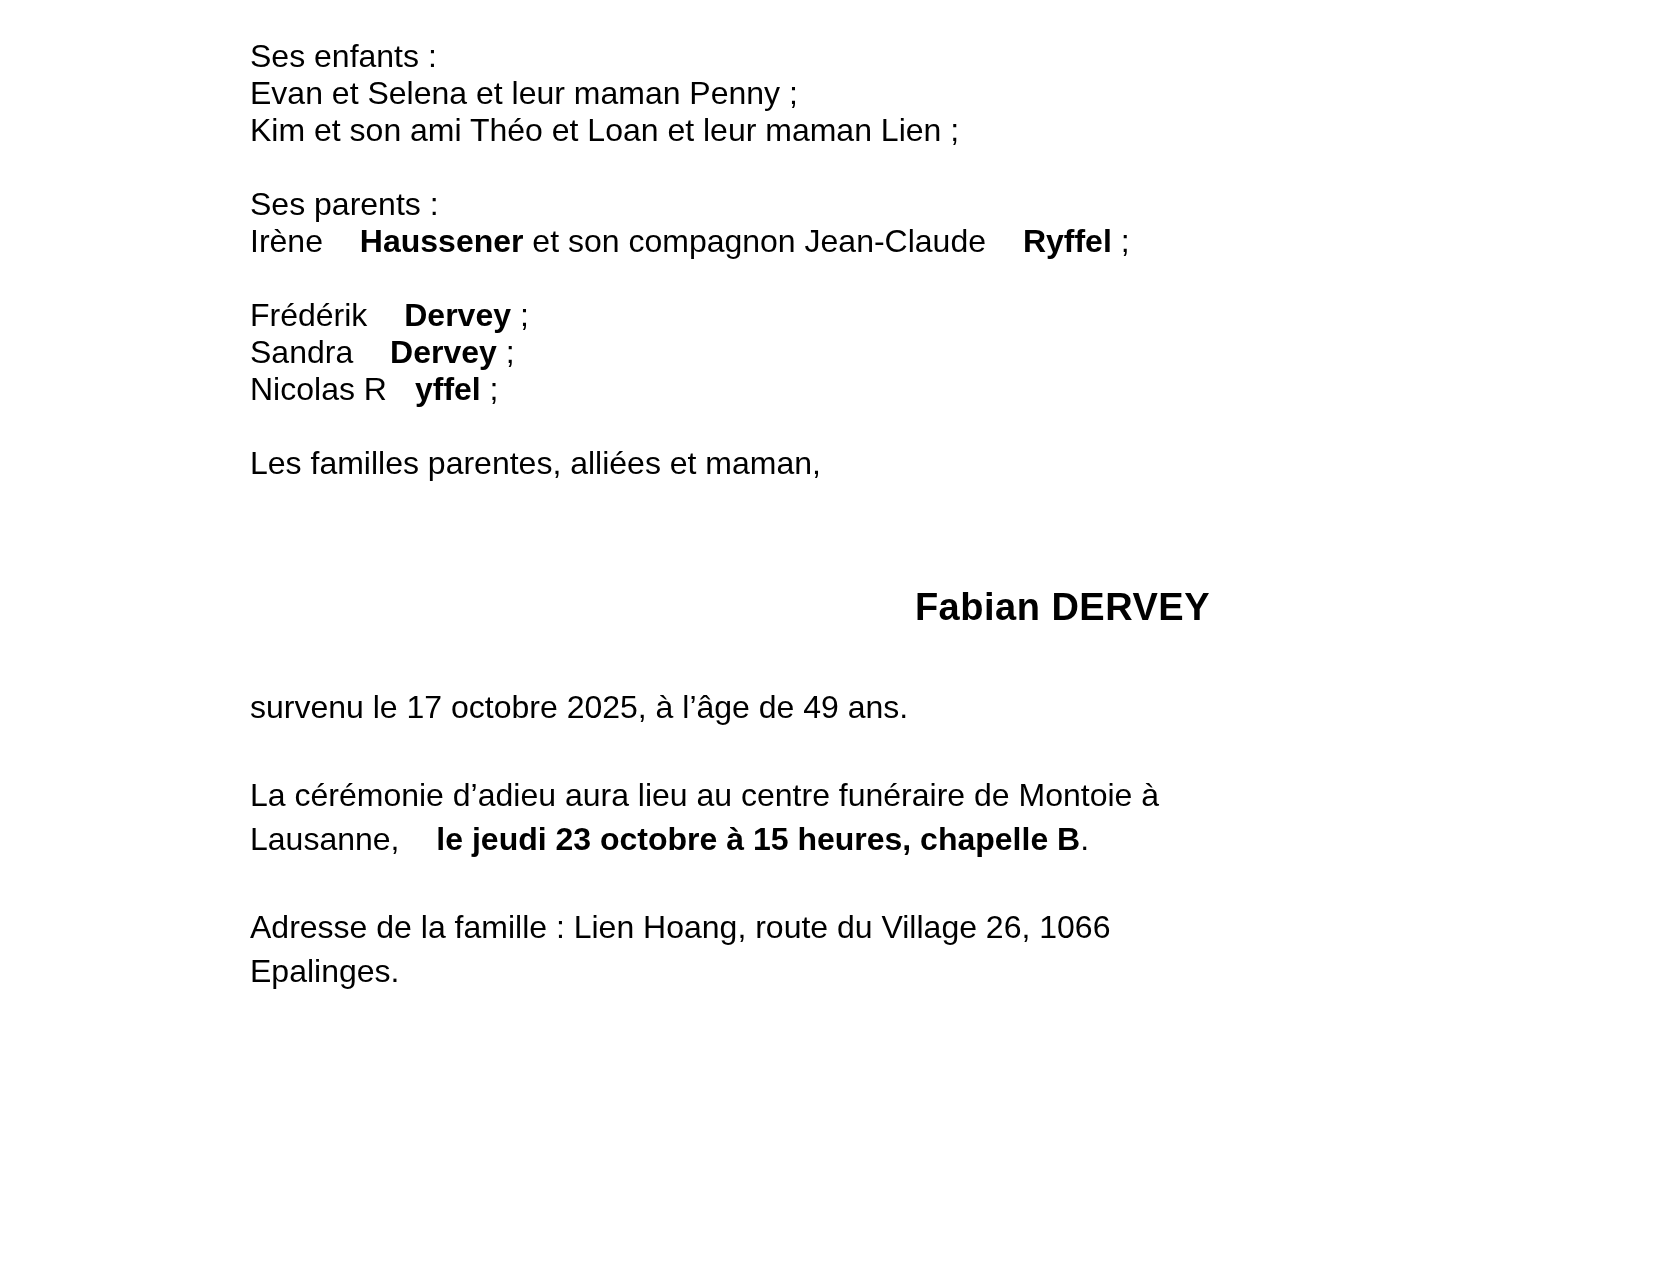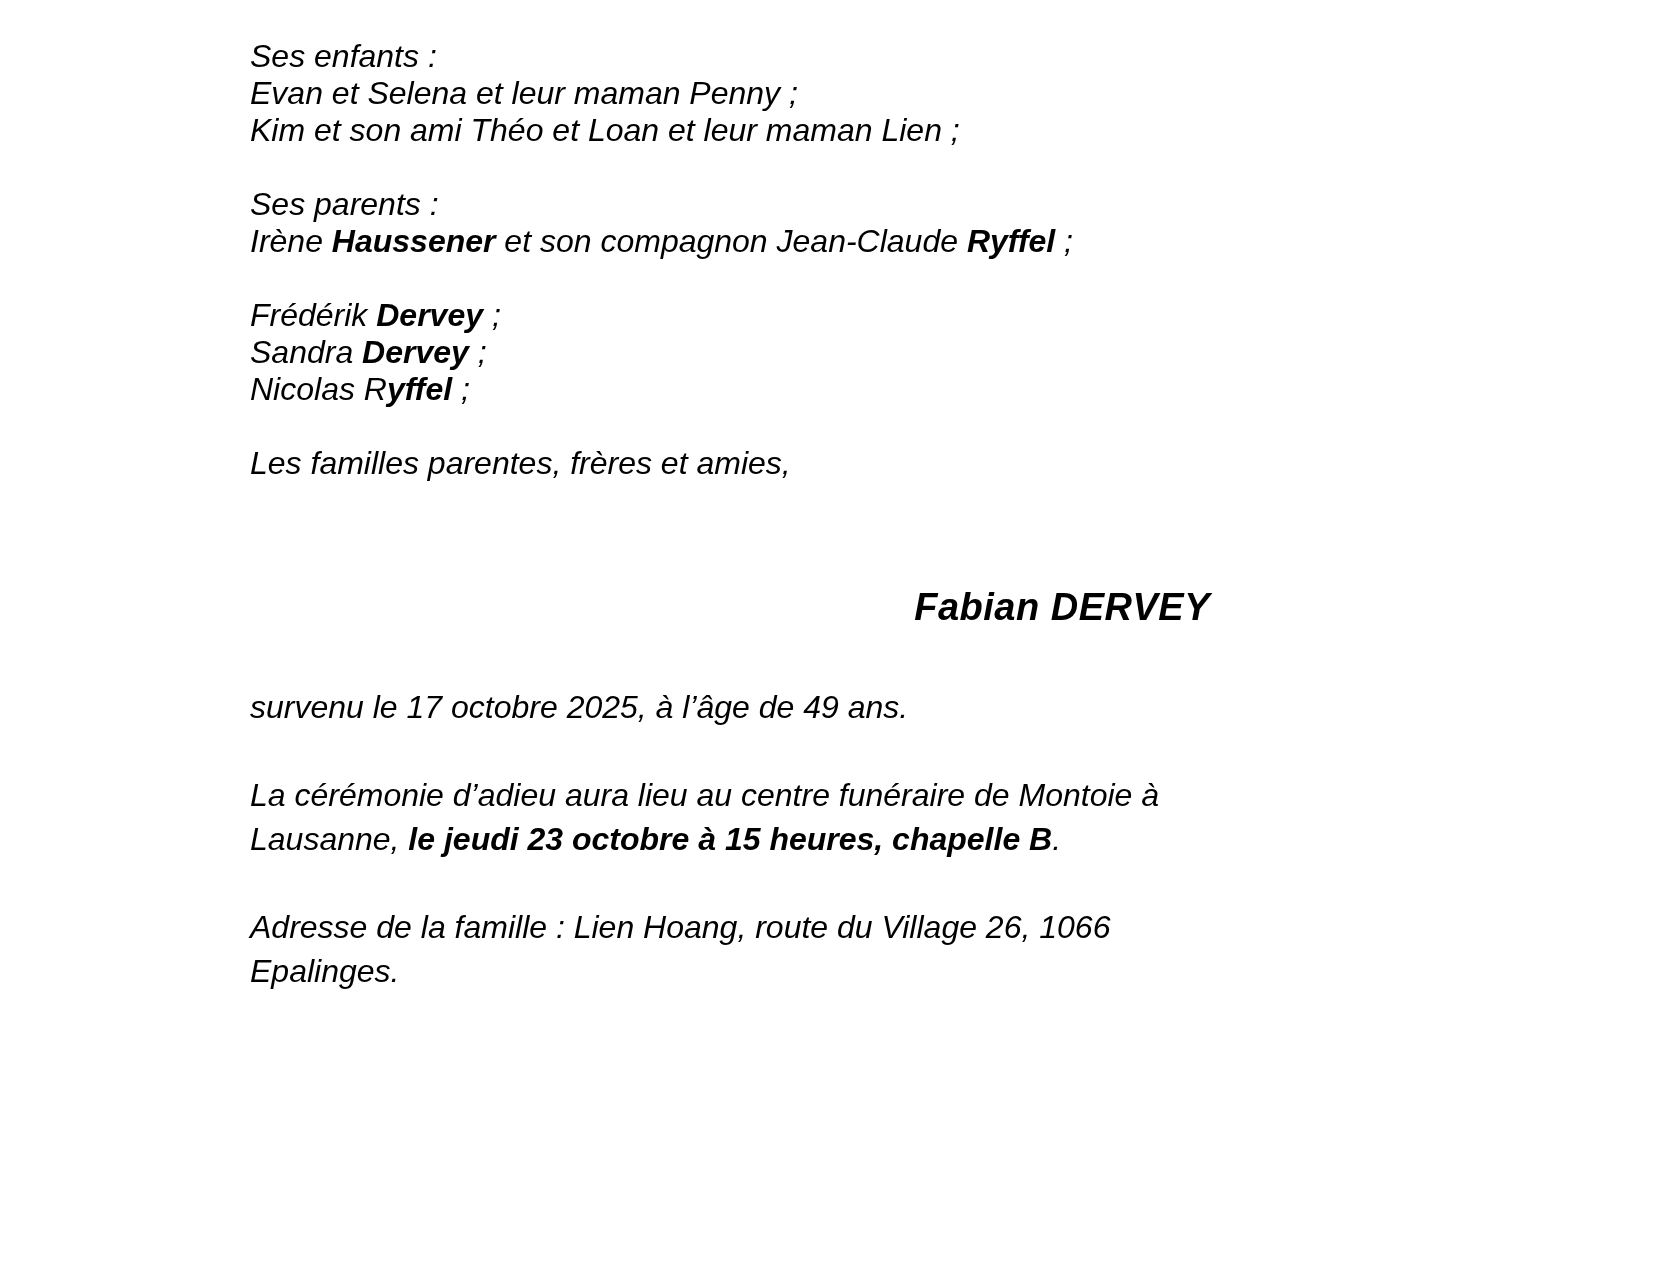--- a/index.html
+++ b/index.html
@@ -19,27 +19,27 @@
   .content {
     position: absolute;
     left: 250px;
     top: 38px;
     width: 960px;
   }
   .section {
     font-size: 32px;
     line-height: 37px;
     margin-top: 37px;
-    font-style: italic;
   }
   .line {
     white-space: nowrap;
   }
   .b {
     font-weight: 700;
+    margin-left: 28px;
   }
   [data-name="section-children"] {
     margin-top: 0;
   }
   [data-name="section-title"] {
     font-size: 38px;
     line-height: 48px;
     font-weight: 700;
     text-align: right;
     margin-top: 101px;
@@ -71,21 +71,21 @@
       <div class="section" data-name="section-parents">
         <div class="line" data-name="parents-text-line"><span data-name="text-segment">Ses parents :</span></div>
         <div class="line" data-name="parents-text-line"><span data-name="text-segment">Irène </span><span class="b" data-name="bold-text-segment">Haussener</span><span data-name="text-segment"> et son compagnon Jean-Claude </span><span class="b" data-name="bold-text-segment">Ryffel</span><span data-name="text-segment"> ;</span></div>
       </div>
       <div class="section" data-name="section-siblings">
         <div class="line" data-name="siblings-text-line"><span data-name="text-segment">Frédérik </span><span class="b" data-name="bold-text-segment">Dervey</span><span data-name="text-segment"> ;</span></div>
         <div class="line" data-name="siblings-text-line"><span data-name="text-segment">Sandra </span><span class="b" data-name="bold-text-segment">Dervey</span><span data-name="text-segment"> ;</span></div>
         <div class="line" data-name="siblings-text-line"><span data-name="text-segment">Nicolas R</span><span class="b" data-name="bold-text-segment">yffel</span><span data-name="text-segment"> ;</span></div>
       </div>
       <div class="section" data-name="section-families">
-        <div class="line" data-name="families-text-line"><span data-name="text-segment">Les familles parentes, frères et amies,</span></div>
+        <div class="line" data-name="families-text-line"><span data-name="text-segment">Les familles parentes, alliées et maman,</span></div>
       </div>
       <div class="section" data-name="section-title">
         <div class="line" data-name="title-text-line"><span class="b" data-name="bold-text-segment">Fabian DERVEY</span></div>
       </div>
       <div class="section" data-name="section-passing">
         <div class="line" data-name="passing-text-line"><span data-name="text-segment">survenu le 17 octobre 2025, à l’âge de 49 ans.</span></div>
       </div>
       <div class="section" data-name="section-ceremony">
         <div class="line" data-name="ceremony-text-line"><span data-name="text-segment">La cérémonie d’adieu aura lieu au centre funéraire de Montoie à</span></div>
         <div class="line" data-name="ceremony-text-line"><span data-name="text-segment">Lausanne, </span><span class="b" data-name="bold-text-segment">le jeudi 23 octobre à 15 heures, chapelle B</span><span data-name="text-segment">.</span></div>

